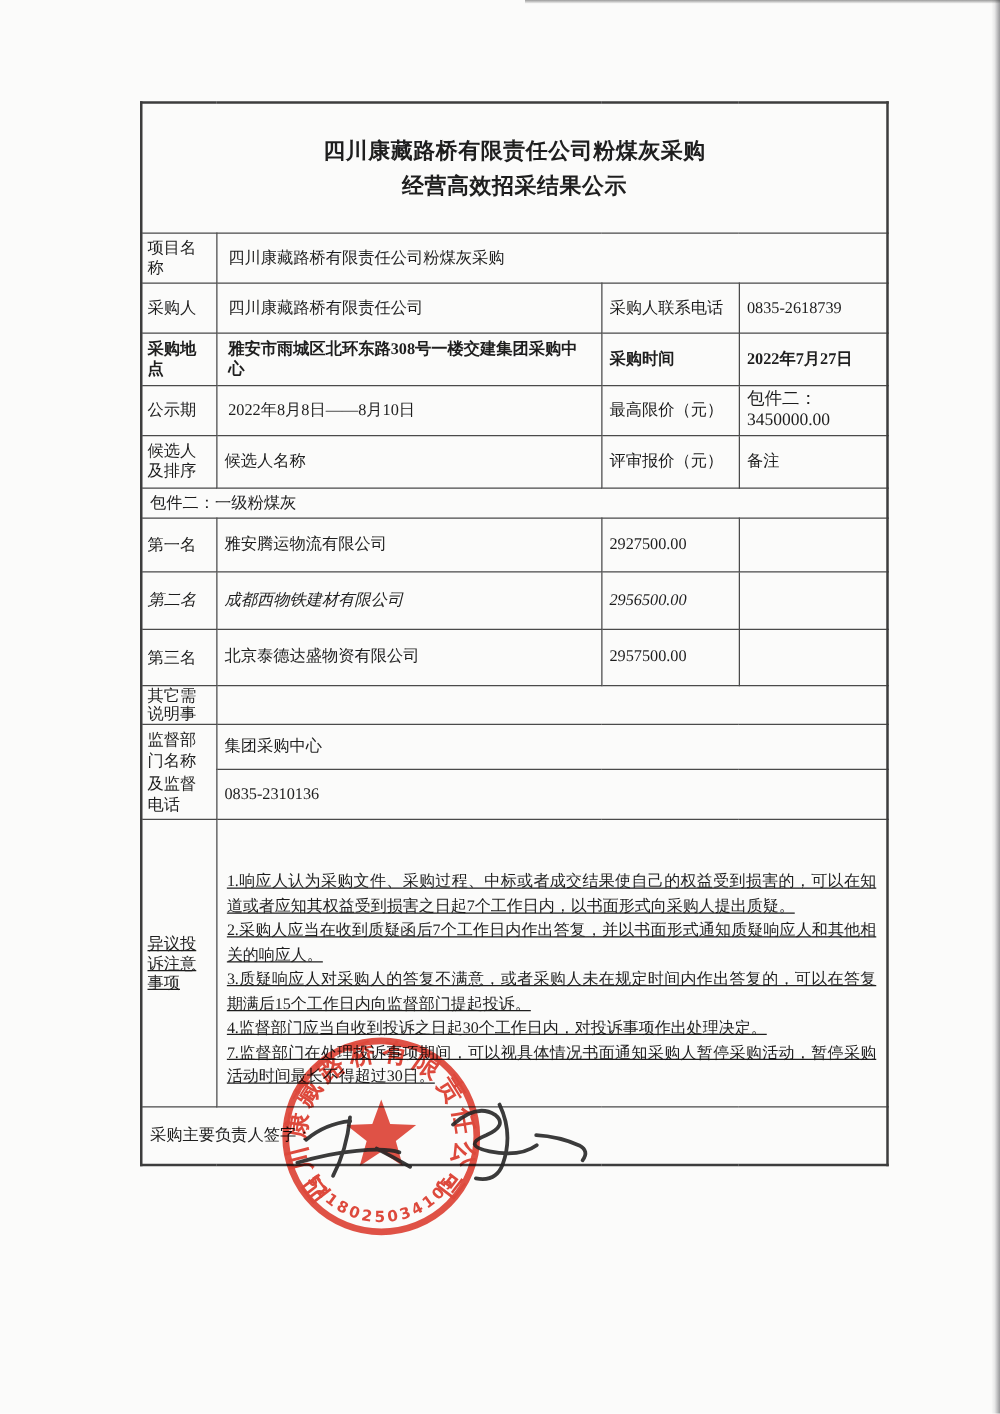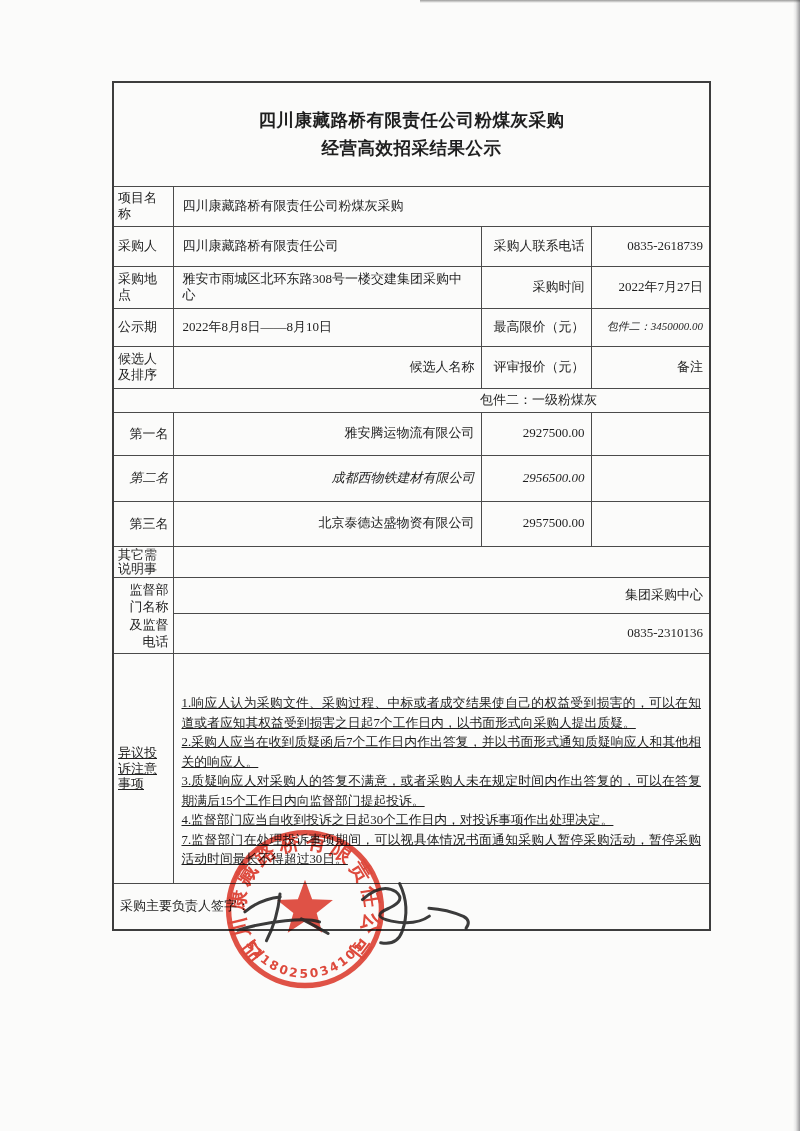--- a/index.html
+++ b/index.html
@@ -26,43 +26,43 @@
     width:597px;
     border-collapse:collapse;
     table-layout:fixed;
     font-size:13px;
   }
   table.doc, table.doc td { border:1px solid #4a4a4a; }
   table.doc { border:2px solid #3d3d3d; }
   td { padding:2px 6px; vertical-align:middle; line-height:1.25; }
 
   td.lab   { padding:2px 4px; line-height:1.2; }
-  td.cent  { text-align:right; }
+  td.cent  { text-align:left; }
   td.val   { padding:2px 9px; }
 
   tr.h-title  td{ height:104px; }
   tr.h-r1 td{ height:40px; }
   tr.h-r2 td{ height:40px; }
-  tr.h-r3 td{ height:42px; }
+  tr.h-r3 td{ height:42px;font-weight:bold; }
   tr.h-r4 td{ height:38px; }
   tr.h-r5 td{ height:42px; }
   tr.h-pkg td{ height:24px; }
   tr.h-c1 td{ height:43px; }
   tr.h-c2 td{ height:46px;font-style:italic; }
   tr.h-c3 td{ height:45px; }
   tr.h-other td{ height:31px; }
   tr.h-supa td{ height:36px; }
   tr.h-supb td{ height:40px; }
   tr.h-obj td{ height:230px;text-decoration:underline; }
   tr.h-sig td{ height:46px; }
 
   .title-cell{ text-align:center; vertical-align:middle; }
   .title-line{ font-size:17.5px; font-weight:600; letter-spacing:.5px; line-height:28px; }
 
-  .small-price{ font-size:11px;font-style:italic; }
+  .small-price{ font-size:14px; }
 
   td.obj-cell{ vertical-align:top; padding:40px 8px 4px 8px; }
   .obj-p{ font-size:12.8px; line-height:19.5px; text-align:justify; }
 
   td.sig-cell{ padding-left:6px; }
 
   
   .stamp{
     position:absolute; left:207px; top:814px; width:196px; height:196px;
     mix-blend-mode:multiply; opacity:.92;

